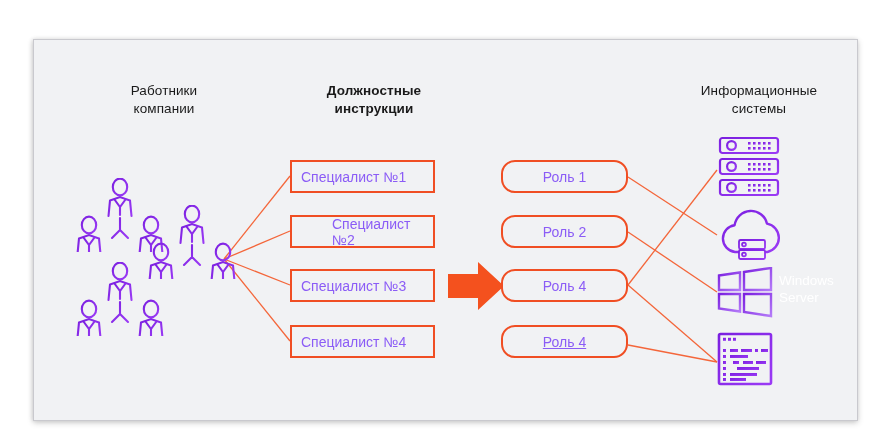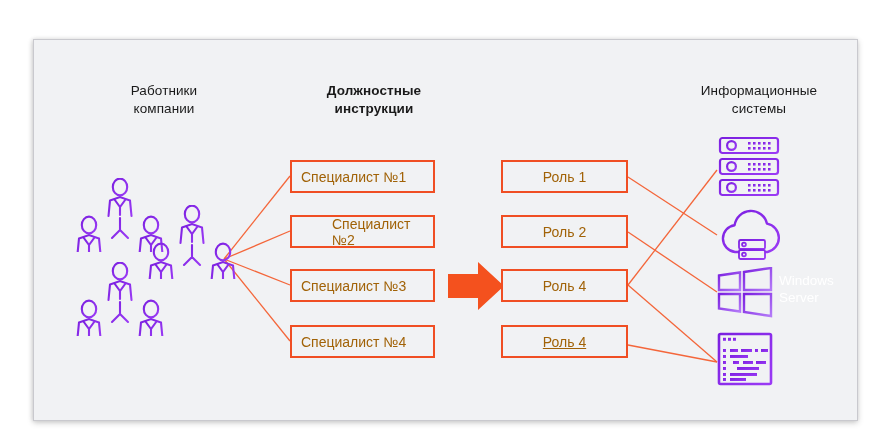--- a/index.html
+++ b/index.html
@@ -44,25 +44,25 @@
   #wires { position: absolute; left: 0; top: 0; width: 825px; height: 382px; }
 
   
   .obox {
     position: absolute;
     border: 2.5px solid #F04E23;
     background: #F1F2F4;
     display: flex;
     align-items: center;
     font-size: 14px;
-    color: #a16207;
+    color: #8b5cf6;
     font-family: "Liberation Sans", sans-serif;
   }
   .spec-box { width: 145px; height: 33px; justify-content: flex-start; padding-left: 9px; }
-  .role-box { width: 127px; height: 33px; justify-content: center; }
+  .role-box { width: 127px; height: 33px; justify-content: center; border-radius: 14px; }
 
   #spec-0 { left: 256px; top: 120px; }
   #spec-1 { left: 256px; top: 175px; padding-left: 40px; }
   #spec-2 { left: 256px; top: 229px; }
   #spec-3 { left: 256px; top: 285px; }
 
   #role-0 { left: 467px; top: 120px; }
   #role-1 { left: 467px; top: 175px; justify-content: center; }
   #role-2 { left: 467px; top: 229px; }
   #role-3 { left: 467px; top: 285px; text-decoration: underline; }

